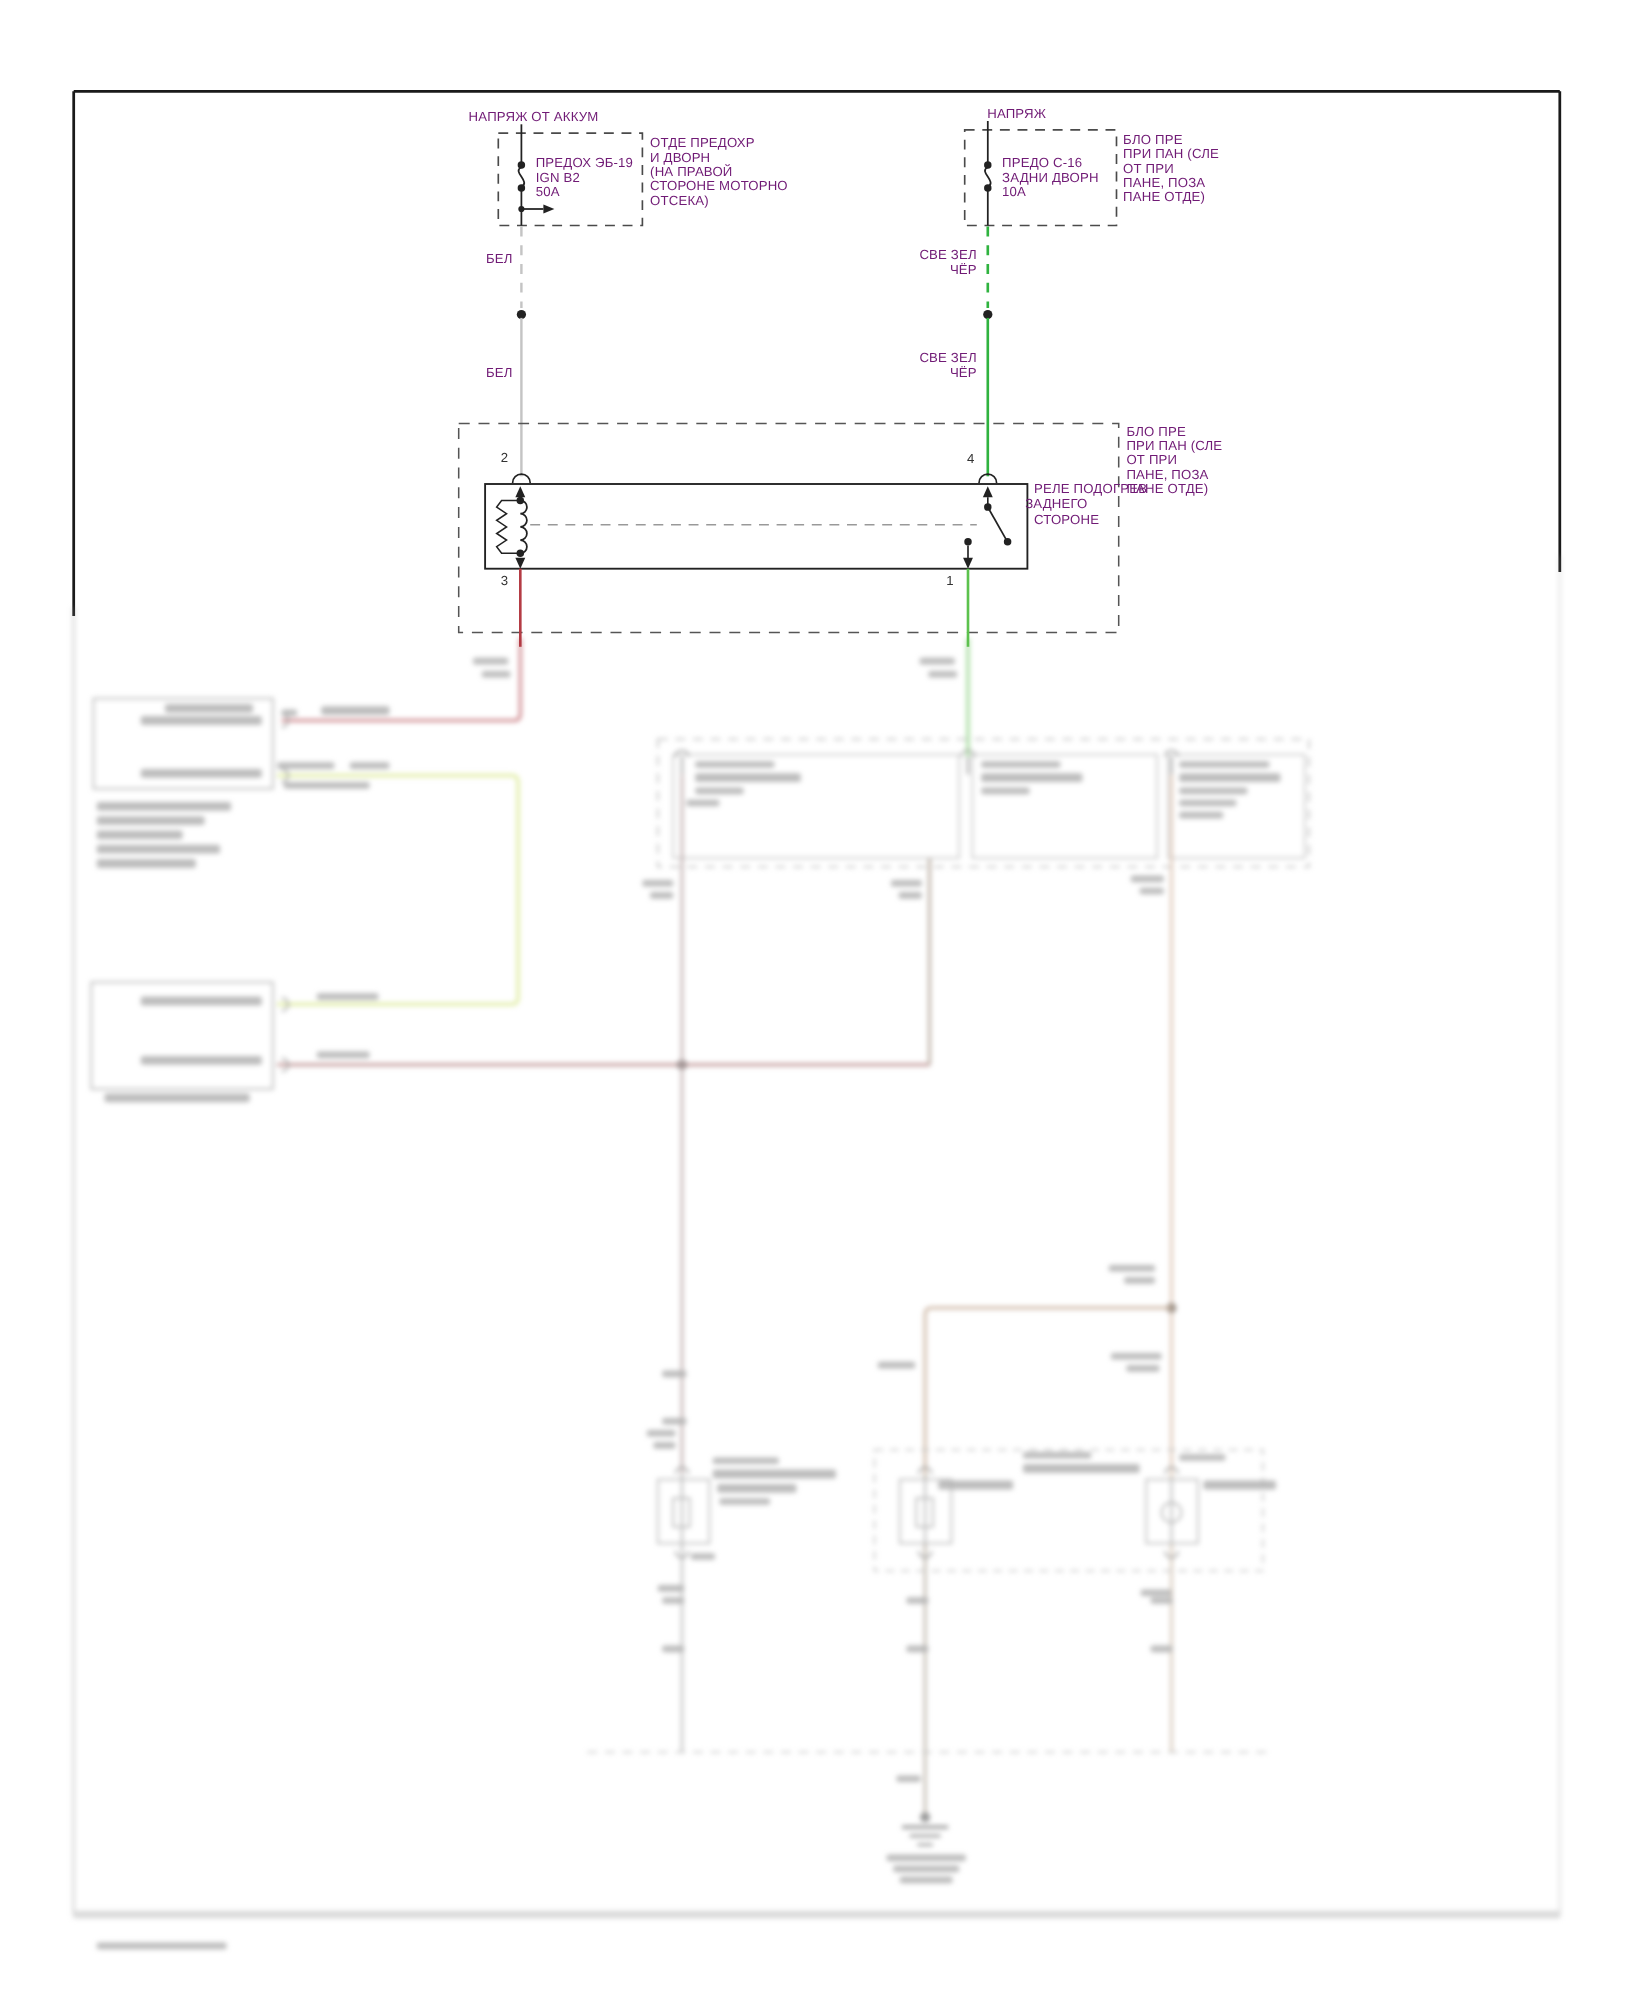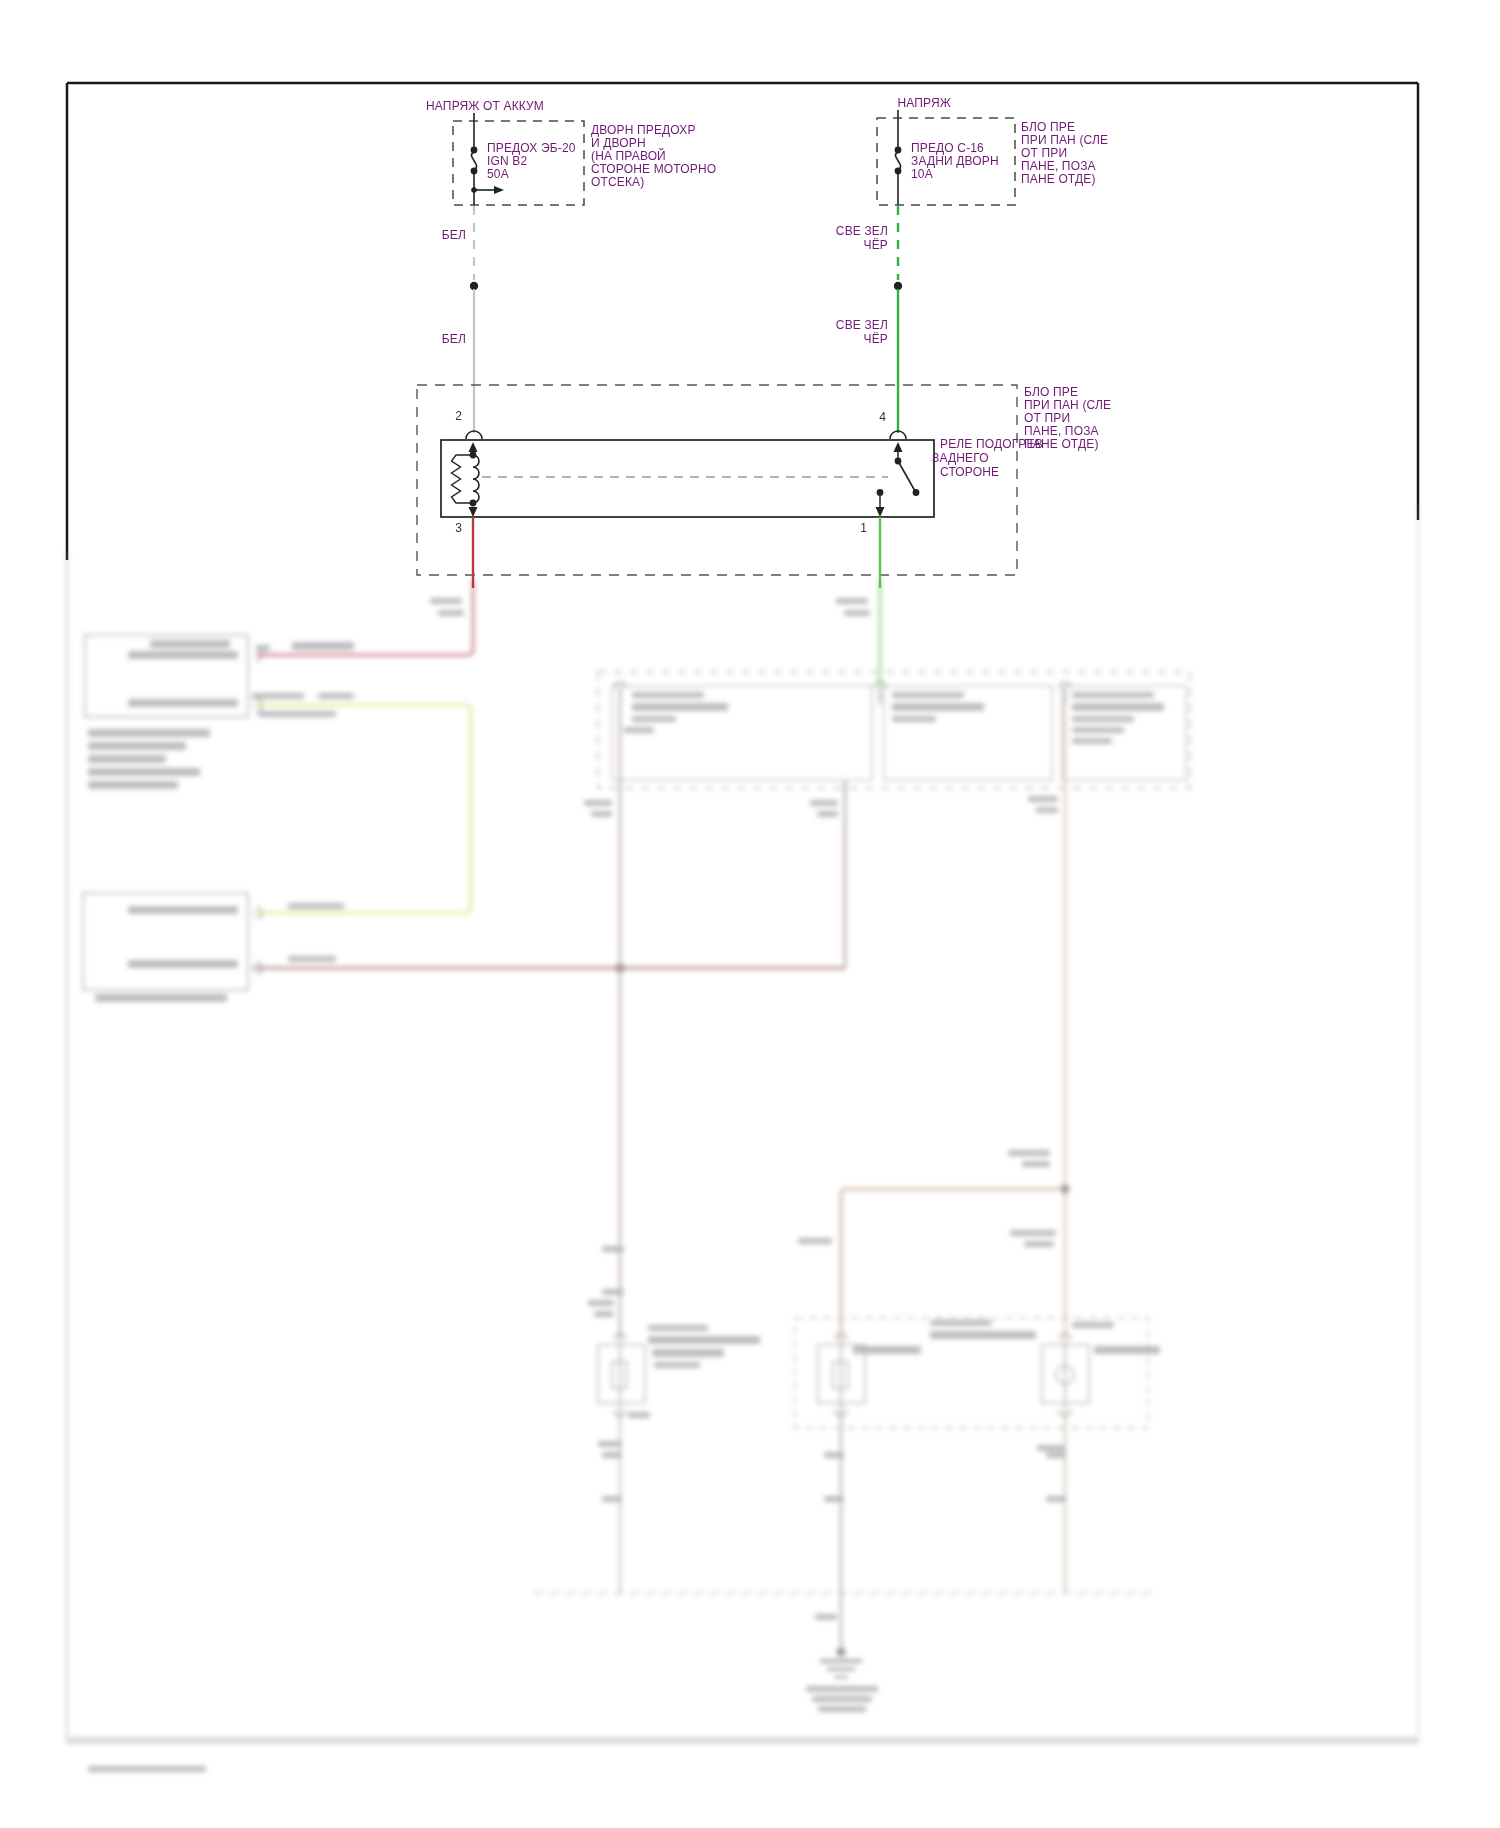--- a/index.html
+++ b/index.html
@@ -75,27 +75,27 @@
     <path d="M880,517 l-4.5,-10 9,0 z" fill="#222"></path>
 
     <line x1="473" y1="517" x2="473" y2="588" stroke-width="2.4" stroke="#b43b44"></line>
     <line x1="880" y1="517" x2="880" y2="588" stroke-width="2.4" stroke="#5cc24d"></line>
   </svg>
 
   <div class="lbl" style="left:420px;top:100px;width:130px;text-align:center;">НАПРЯЖ ОТ АККУМ</div>
   <div class="lbl" style="left:845px;top:97px;width:106px;text-align:right;">НАПРЯЖ</div>
 
   <div>
-    <div class="lbl" style="left:487px;top:142px;">ПРЕДОХ ЭБ-20</div>
+    <div class="lbl" style="left:487px;top:142px;">ПРЕДОХ ЭБ-19</div>
     <div class="lbl" style="left:487px;top:155px;">IGN B2</div>
     <div class="lbl" style="left:487px;top:168px;">50A</div>
   </div>
 
   <div>
-    <div class="lbl" style="left:591px;top:124px;">ДВОРН ПРЕДОХР</div>
+    <div class="lbl" style="left:591px;top:124px;">ОТДЕ ПРЕДОХР</div>
     <div class="lbl" style="left:591px;top:137px;">И ДВОРН</div>
     <div class="lbl" style="left:591px;top:150px;">(НА ПРАВОЙ</div>
     <div class="lbl" style="left:591px;top:163px;">СТОРОНЕ МОТОРНО</div>
     <div class="lbl" style="left:591px;top:176px;">ОТСЕКА)</div>
   </div>
 
   <div>
     <div class="lbl" style="left:911px;top:142px;text-align:center;">ПРЕДО С-16</div>
     <div class="lbl" style="left:911px;top:155px;">ЗАДНИ ДВОРН</div>
     <div class="lbl" style="left:911px;top:168px;">10A</div>

